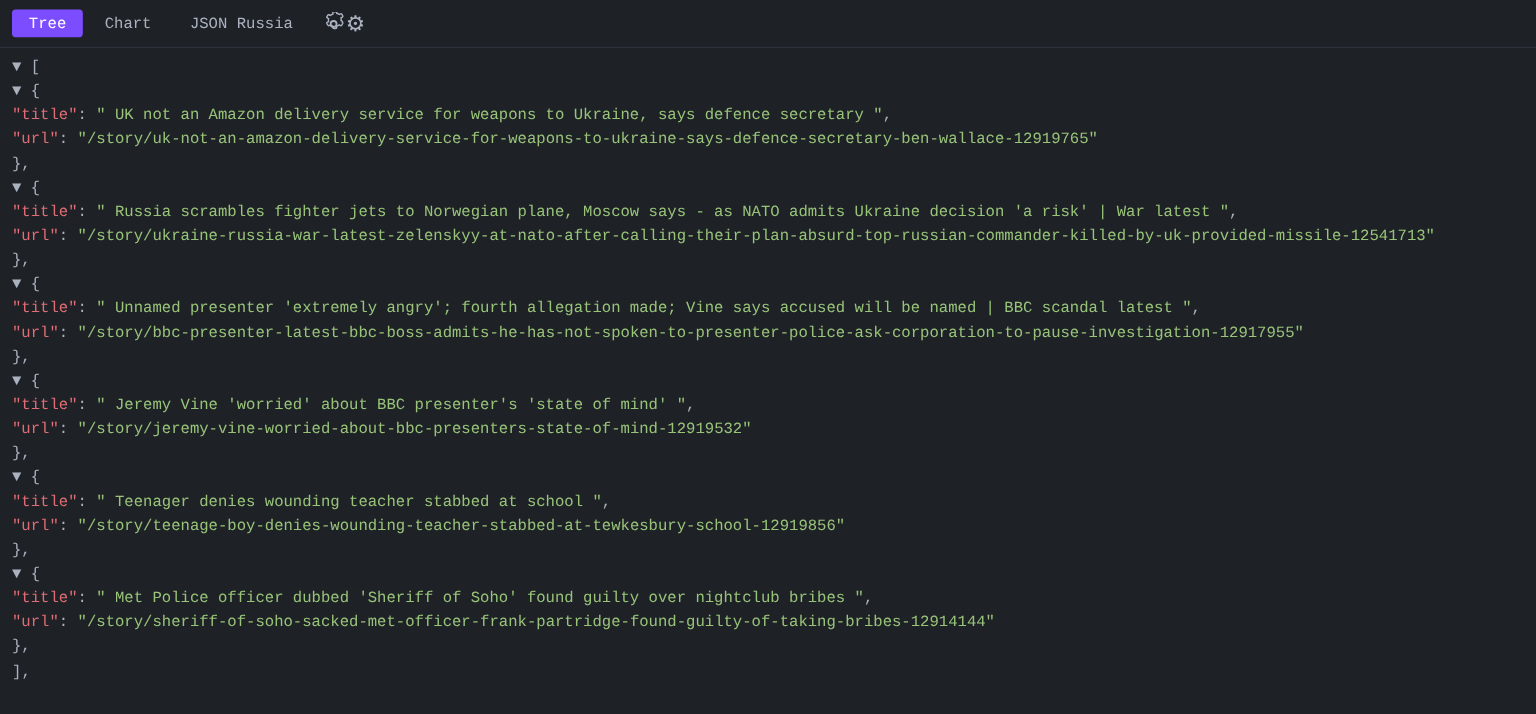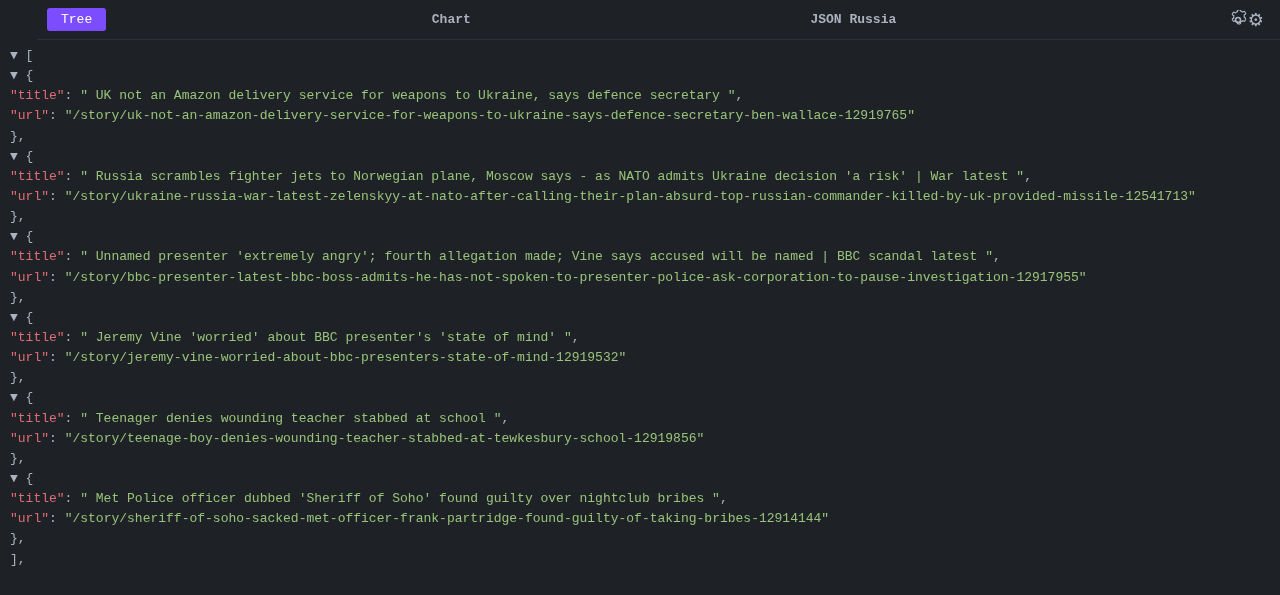--- a/index.html
+++ b/index.html
@@ -14,47 +14,45 @@
       font-size: 13px;
       color: #abb2bf;
       width: 1280px;
       height: 595px;
       overflow: hidden;
     }
 
     .toolbar {
       display: flex;
       align-items: center;
-      justify-content: space-between;
+      justify-content: flex-start;
       background-color: #1e2227;
       padding: 6px 10px;
       border-bottom: 1px solid #2c313a;
       height: 40px;
       gap: 4px;
-      margin-left: 37px;
     }
 
     .tab-btn {
       padding: 4px 14px;
       border: none;
       cursor: pointer;
       font-size: 13px;
       border-radius: 3px;
       font-family: inherit;
     }
 
     .tab-btn.active {
       background-color: #7c4dff;
       color: #fff;
     }
 
     .tab-btn.inactive {
       background-color: transparent;
       color: #abb2bf;
-      font-weight: bold;
     }
 
     .gear-btn {
       background: transparent;
       border: none;
       color: #abb2bf;
       cursor: pointer;
       font-size: 18px;
       padding: 2px 6px;
       display: flex;

